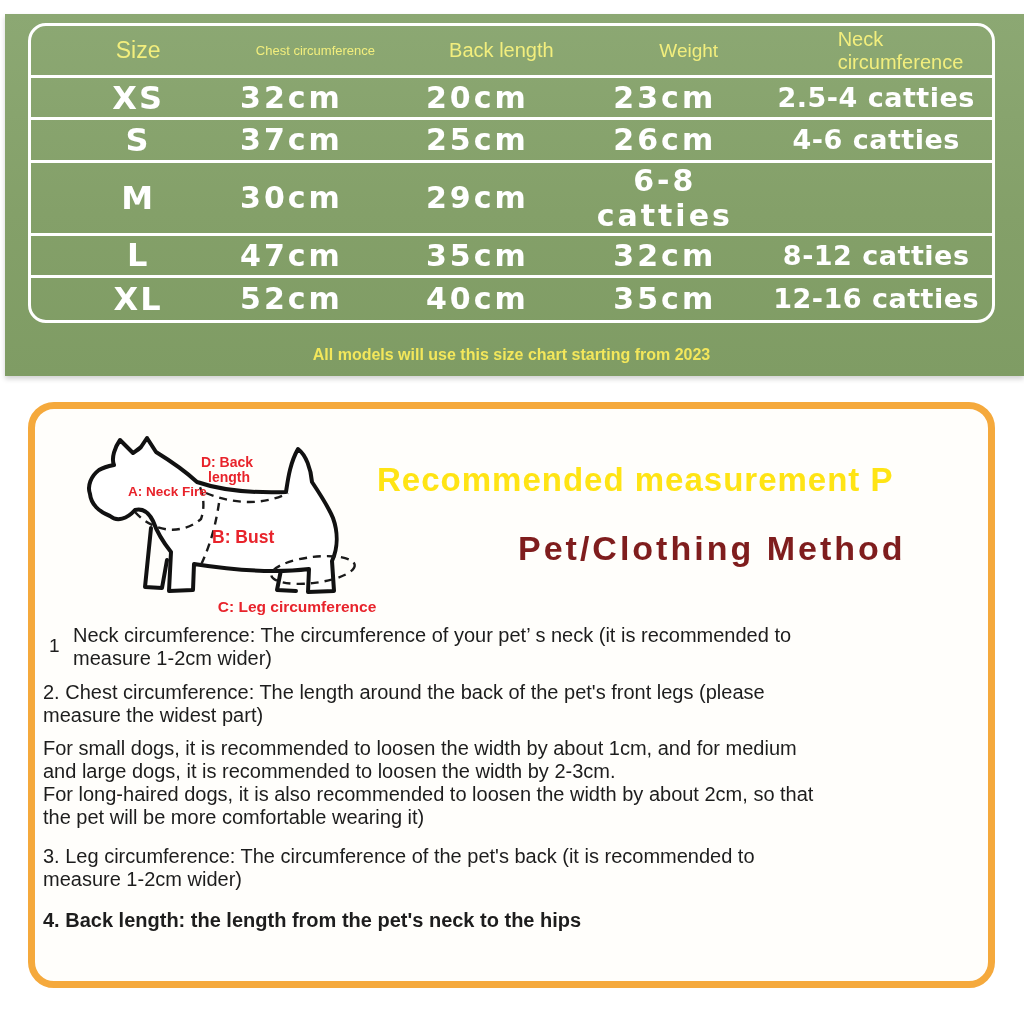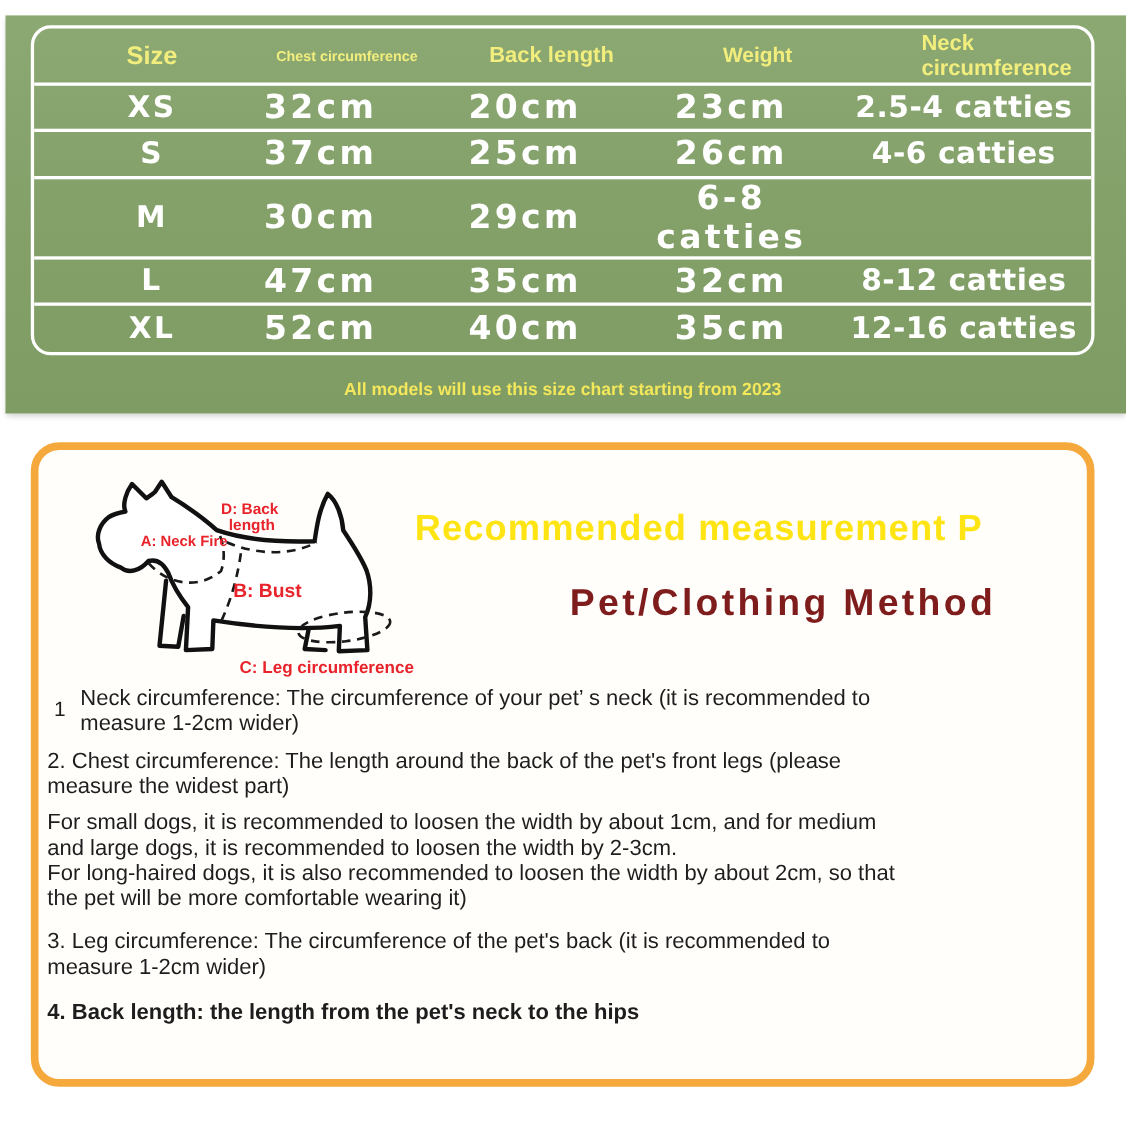--- a/index.html
+++ b/index.html
@@ -14,30 +14,30 @@
   }
   .size-table {
     position: absolute; left: 23px; top: 9px; width: 967px; height: 300px;
     border: 3px solid #ffffff; border-radius: 18px; overflow: hidden;
     display: grid; grid-template-rows: 52px repeat(5, 1fr);
   }
   .t-row { display: grid; grid-template-columns: 17.3% 19.6% 19.1% 19.9% 24.1%; align-items: center; }
   .t-row:not(:last-child) { border-bottom: 3px solid #ffffff; }
   .t-cell { text-align: center; }
 
-  .header-row .t-cell { color: #f2ee7d; font-weight: bold; padding-left: 48px; }
+  .header-row .t-cell { color: #f2ee7d; font-weight: normal; padding-left: 48px; }
   .header-row .t-cell:nth-child(1) { font-size: 23px; }
   .header-row .t-cell:nth-child(2) { font-size: 13px; }
   .header-row .t-cell:nth-child(3) { font-size: 20px; }
   .header-row .t-cell:nth-child(4) { font-size: 19px; }
   .header-row .t-cell:nth-child(5) { font-size: 20px; }
   .header-row .neck-wrap { display: inline-block; max-width: 125px; text-align: left; line-height: 1.15; }
 
   .data-row .t-cell { color: #ffffff; font-weight: bold; font-family: "DejaVu Sans", sans-serif; }
-  .data-row .t-cell:nth-child(1) { font-size: 27px; letter-spacing: 2px; margin-left: 48px; }
+  .data-row .t-cell:nth-child(1) { font-size: 32px; letter-spacing: 2px; margin-left: 48px; }
   .data-row .t-cell:nth-child(2),
   .data-row .t-cell:nth-child(3),
   .data-row .t-cell:nth-child(4) { font-size: 30px; letter-spacing: 3px; }
   .data-row .t-cell:nth-child(5) { font-size: 27px; letter-spacing: .5px; }
 
   .table-footer {
     position: absolute; left: 23px; top: 322px; width: 967px; height: 38px;
     display: flex; align-items: center; justify-content: center;
     color: #f3e75b; font-size: 16px; font-weight: bold;
   }

